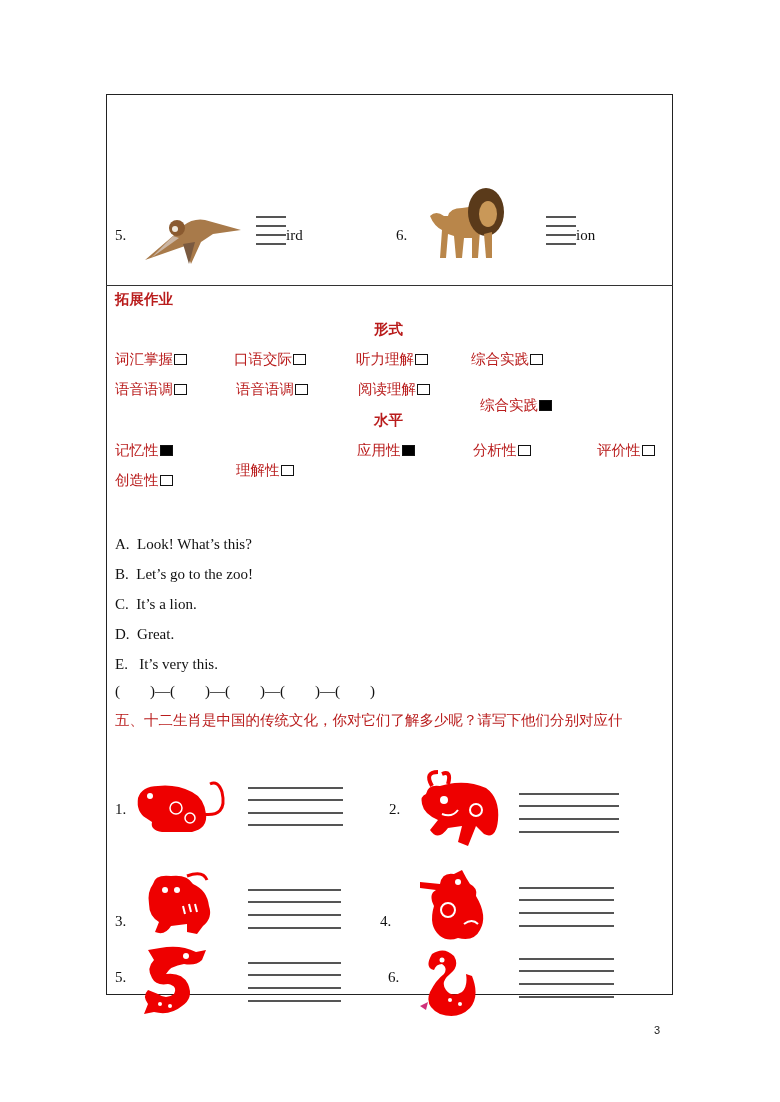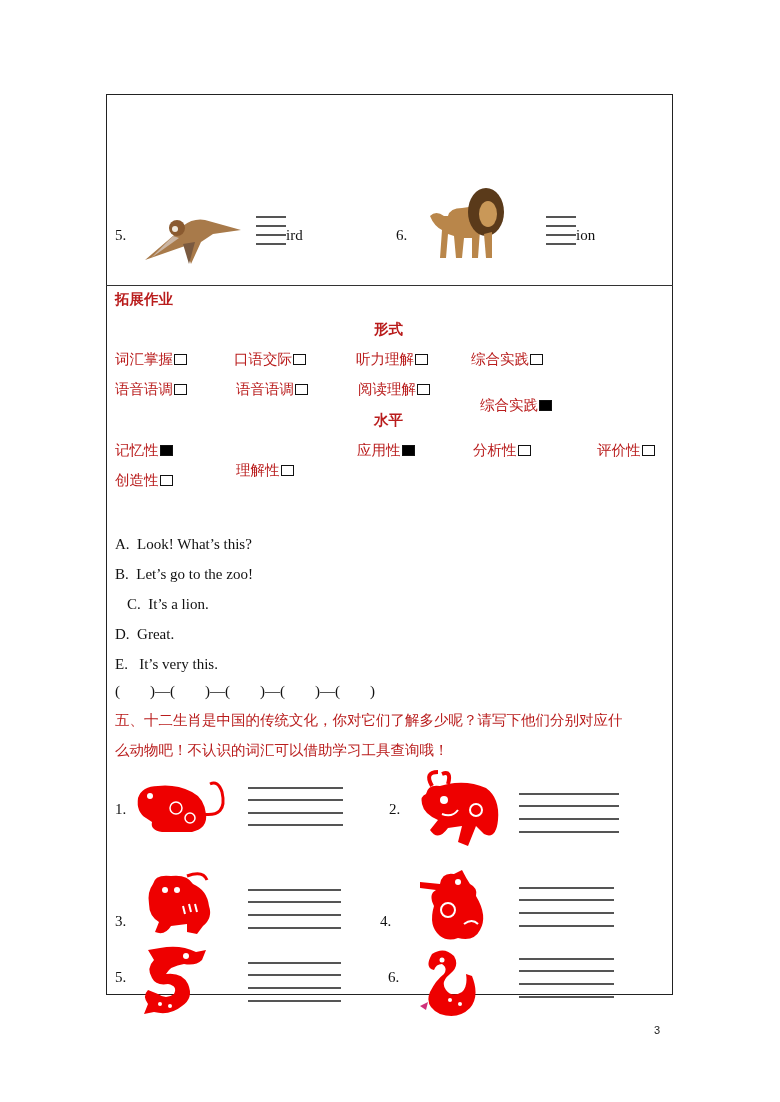--- a/index.html
+++ b/index.html
@@ -79,27 +79,26 @@
   <div class="abs cn" style="left:115px;top:441px;"><span>记忆性</span><span class="box filled"></span></div>
   <div class="abs cn" style="left:236px;top:441px;margin-top:20px;"><span>理解性</span><span class="box"></span></div>
   <div class="abs cn" style="left:357px;top:441px;"><span>应用性</span><span class="box filled"></span></div>
   <div class="abs cn" style="left:473px;top:441px;"><span>分析性</span><span class="box"></span></div>
   <div class="abs cn" style="left:597px;top:441px;"><span>评价性</span><span class="box"></span></div>
 
   <div class="abs cn" style="left:115px;top:471px;"><span>创造性</span><span class="box"></span></div>
 
   <div class="abs t15" style="left:115px;top:535px;"><span>A.</span>&nbsp;&nbsp;<span>Look! What’s this?</span></div>
   <div class="abs t15" style="left:115px;top:565px;"><span>B.</span>&nbsp;&nbsp;<span>Let’s go to the zoo!</span></div>
-  <div class="abs t15" style="left:115px;top:595px;margin-left:12px;"><span>C.</span>&nbsp;&nbsp;<span>It’s a lion.</span></div>
+  <div class="abs t15" style="left:115px;top:595px;"><span>C.</span>&nbsp;&nbsp;<span>It’s a lion.</span></div>
   <div class="abs t15" style="left:115px;top:625px;"><span>D.</span>&nbsp;&nbsp;<span>Great.</span></div>
   <div class="abs t15" style="left:115px;top:655px;"><span>E.</span>&nbsp;&nbsp;&nbsp;<span>It’s very this.</span></div>
   <div class="abs t15" style="left:115px;top:682px;white-space:pre;">(        )—(        )—(        )—(        )—(        )</div>
 
   <div class="abs cn" style="left:115px;top:711px;">五、十二生肖是中国的传统文化，你对它们了解多少呢？请写下他们分别对应什</div>
-  <div class="abs cn" style="left:115px;top:741px;">么动物吧！不认识的词汇可以借助学习工具查询哦！</div>
 
   <div class="abs t15" style="left:115px;top:800px;">1.</div>
   <svg style="left:132px;top:778px;" width="100" height="56" viewBox="0 0 100 56">
     <path d="M6 20 Q10 8 26 8 Q44 6 60 14 Q72 20 74 36 Q76 50 60 54 L30 54 Q18 52 20 44 L14 40 Q4 34 6 20 Z" fill="#ee0000"></path>
     <path d="M70 36 Q96 40 90 14 Q86 2 78 6" stroke="#ee0000" stroke-width="3" fill="none"></path>
     <circle cx="18" cy="18" r="3" fill="#fff"></circle>
     <circle cx="44" cy="30" r="6" fill="none" stroke="#fff" stroke-width="1.5"></circle>
     <circle cx="58" cy="40" r="5" fill="none" stroke="#fff" stroke-width="1.5"></circle>
   </svg>
   <div class="lines4" style="left:248px;top:787px;width:95px;height:40px;">

